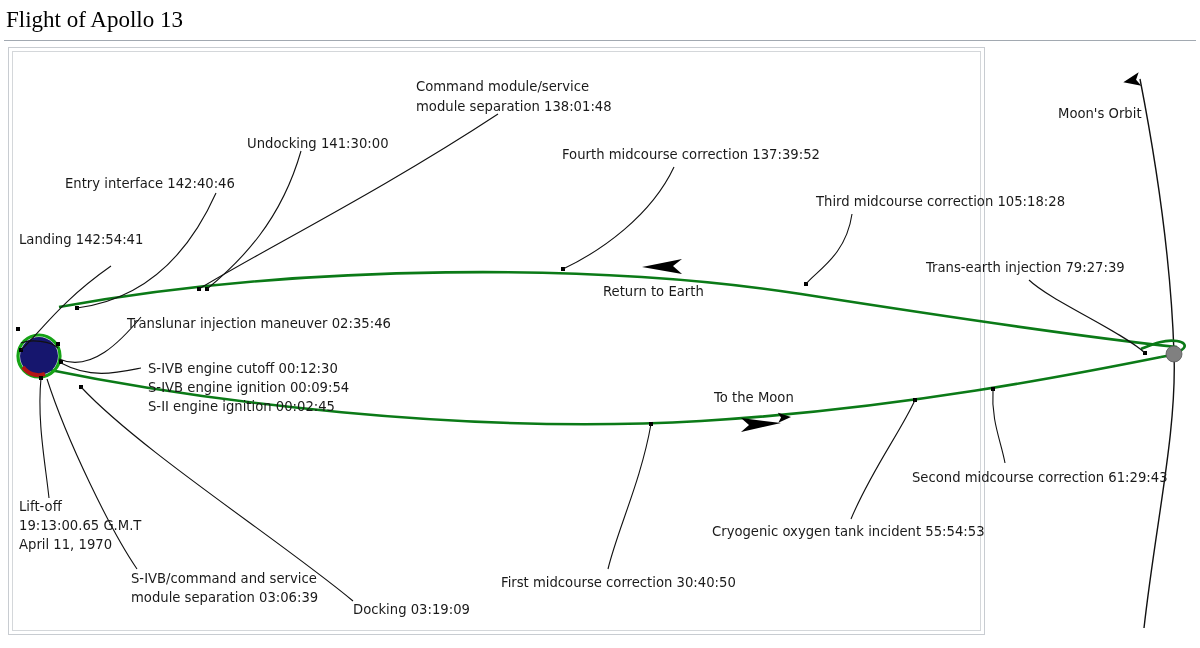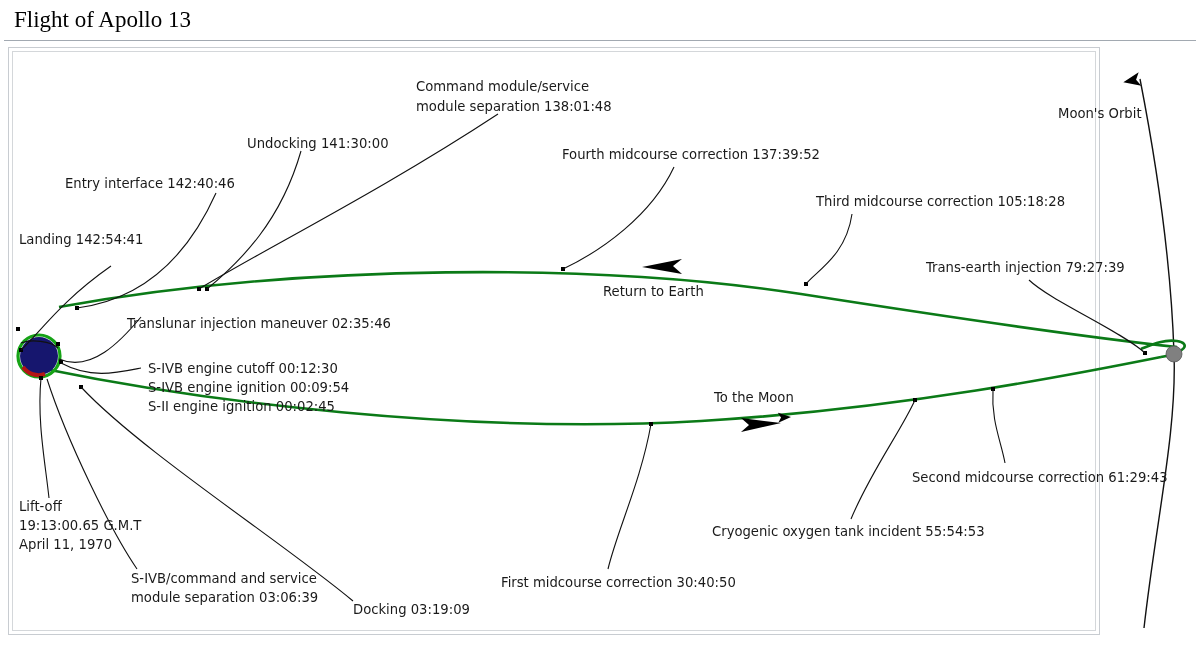--- a/index.html
+++ b/index.html
@@ -11,36 +11,36 @@
     width: 1200px;
     height: 648px;
     font-family: "DejaVu Sans", sans-serif;
     overflow: hidden;
     position: relative;
   }
   #page-title {
     font-family: "Liberation Serif", "DejaVu Serif", serif;
     font-size: 23px;
     color: #000000;
-    padding: 6px 0 4px 14px;
+    padding: 6px 0 4px 6px;
     line-height: 1.2;
     font-weight: normal;
     margin: 0;
   }
   #title-rule {
     border: none;
     border-top: 1px solid #a2a9b1;
     margin: 2px 4px 0 4px;
     height: 0;
   }
   #figure-frame {
     position: absolute;
     left: 8px;
     top: 47px;
-    width: 1092px;
+    width: 977px;
     height: 588px;
     border: 1px solid #c8ccd1;
     background: #ffffff;
     box-sizing: border-box;
     padding: 3px;
   }
   #figure-inner {
     width: 100%;
     height: 100%;
     border: 1px solid #d4d7da;

